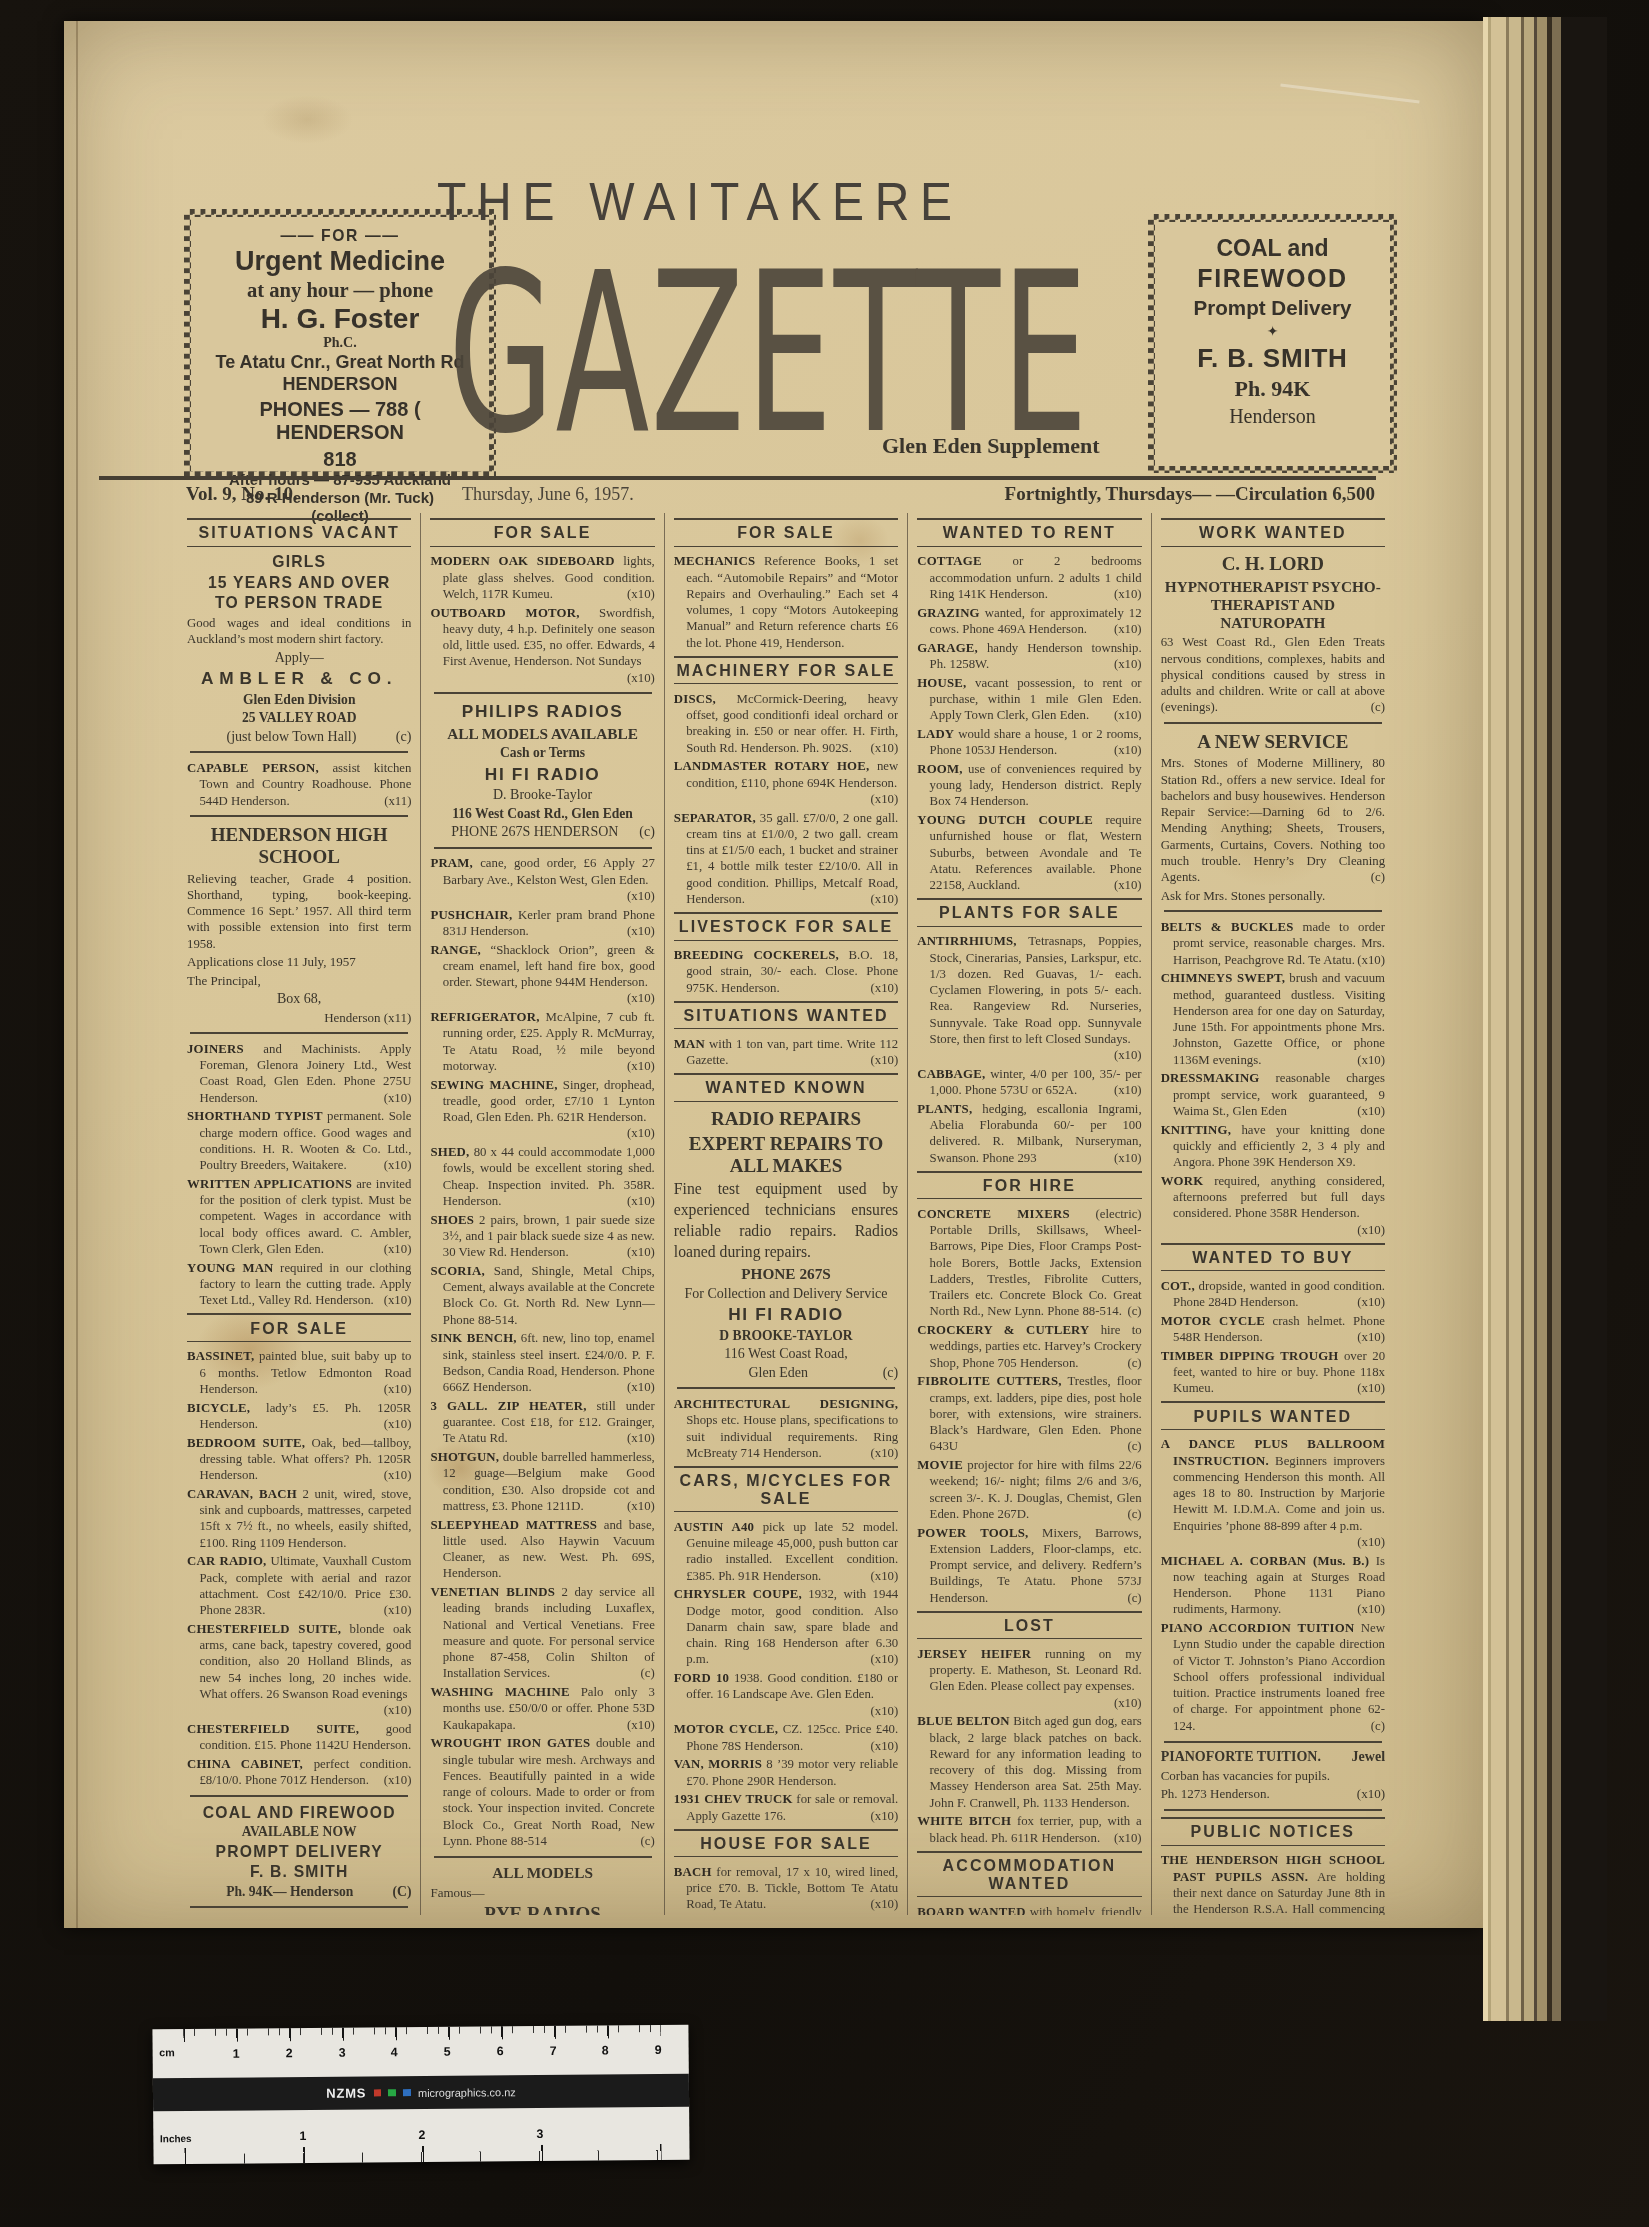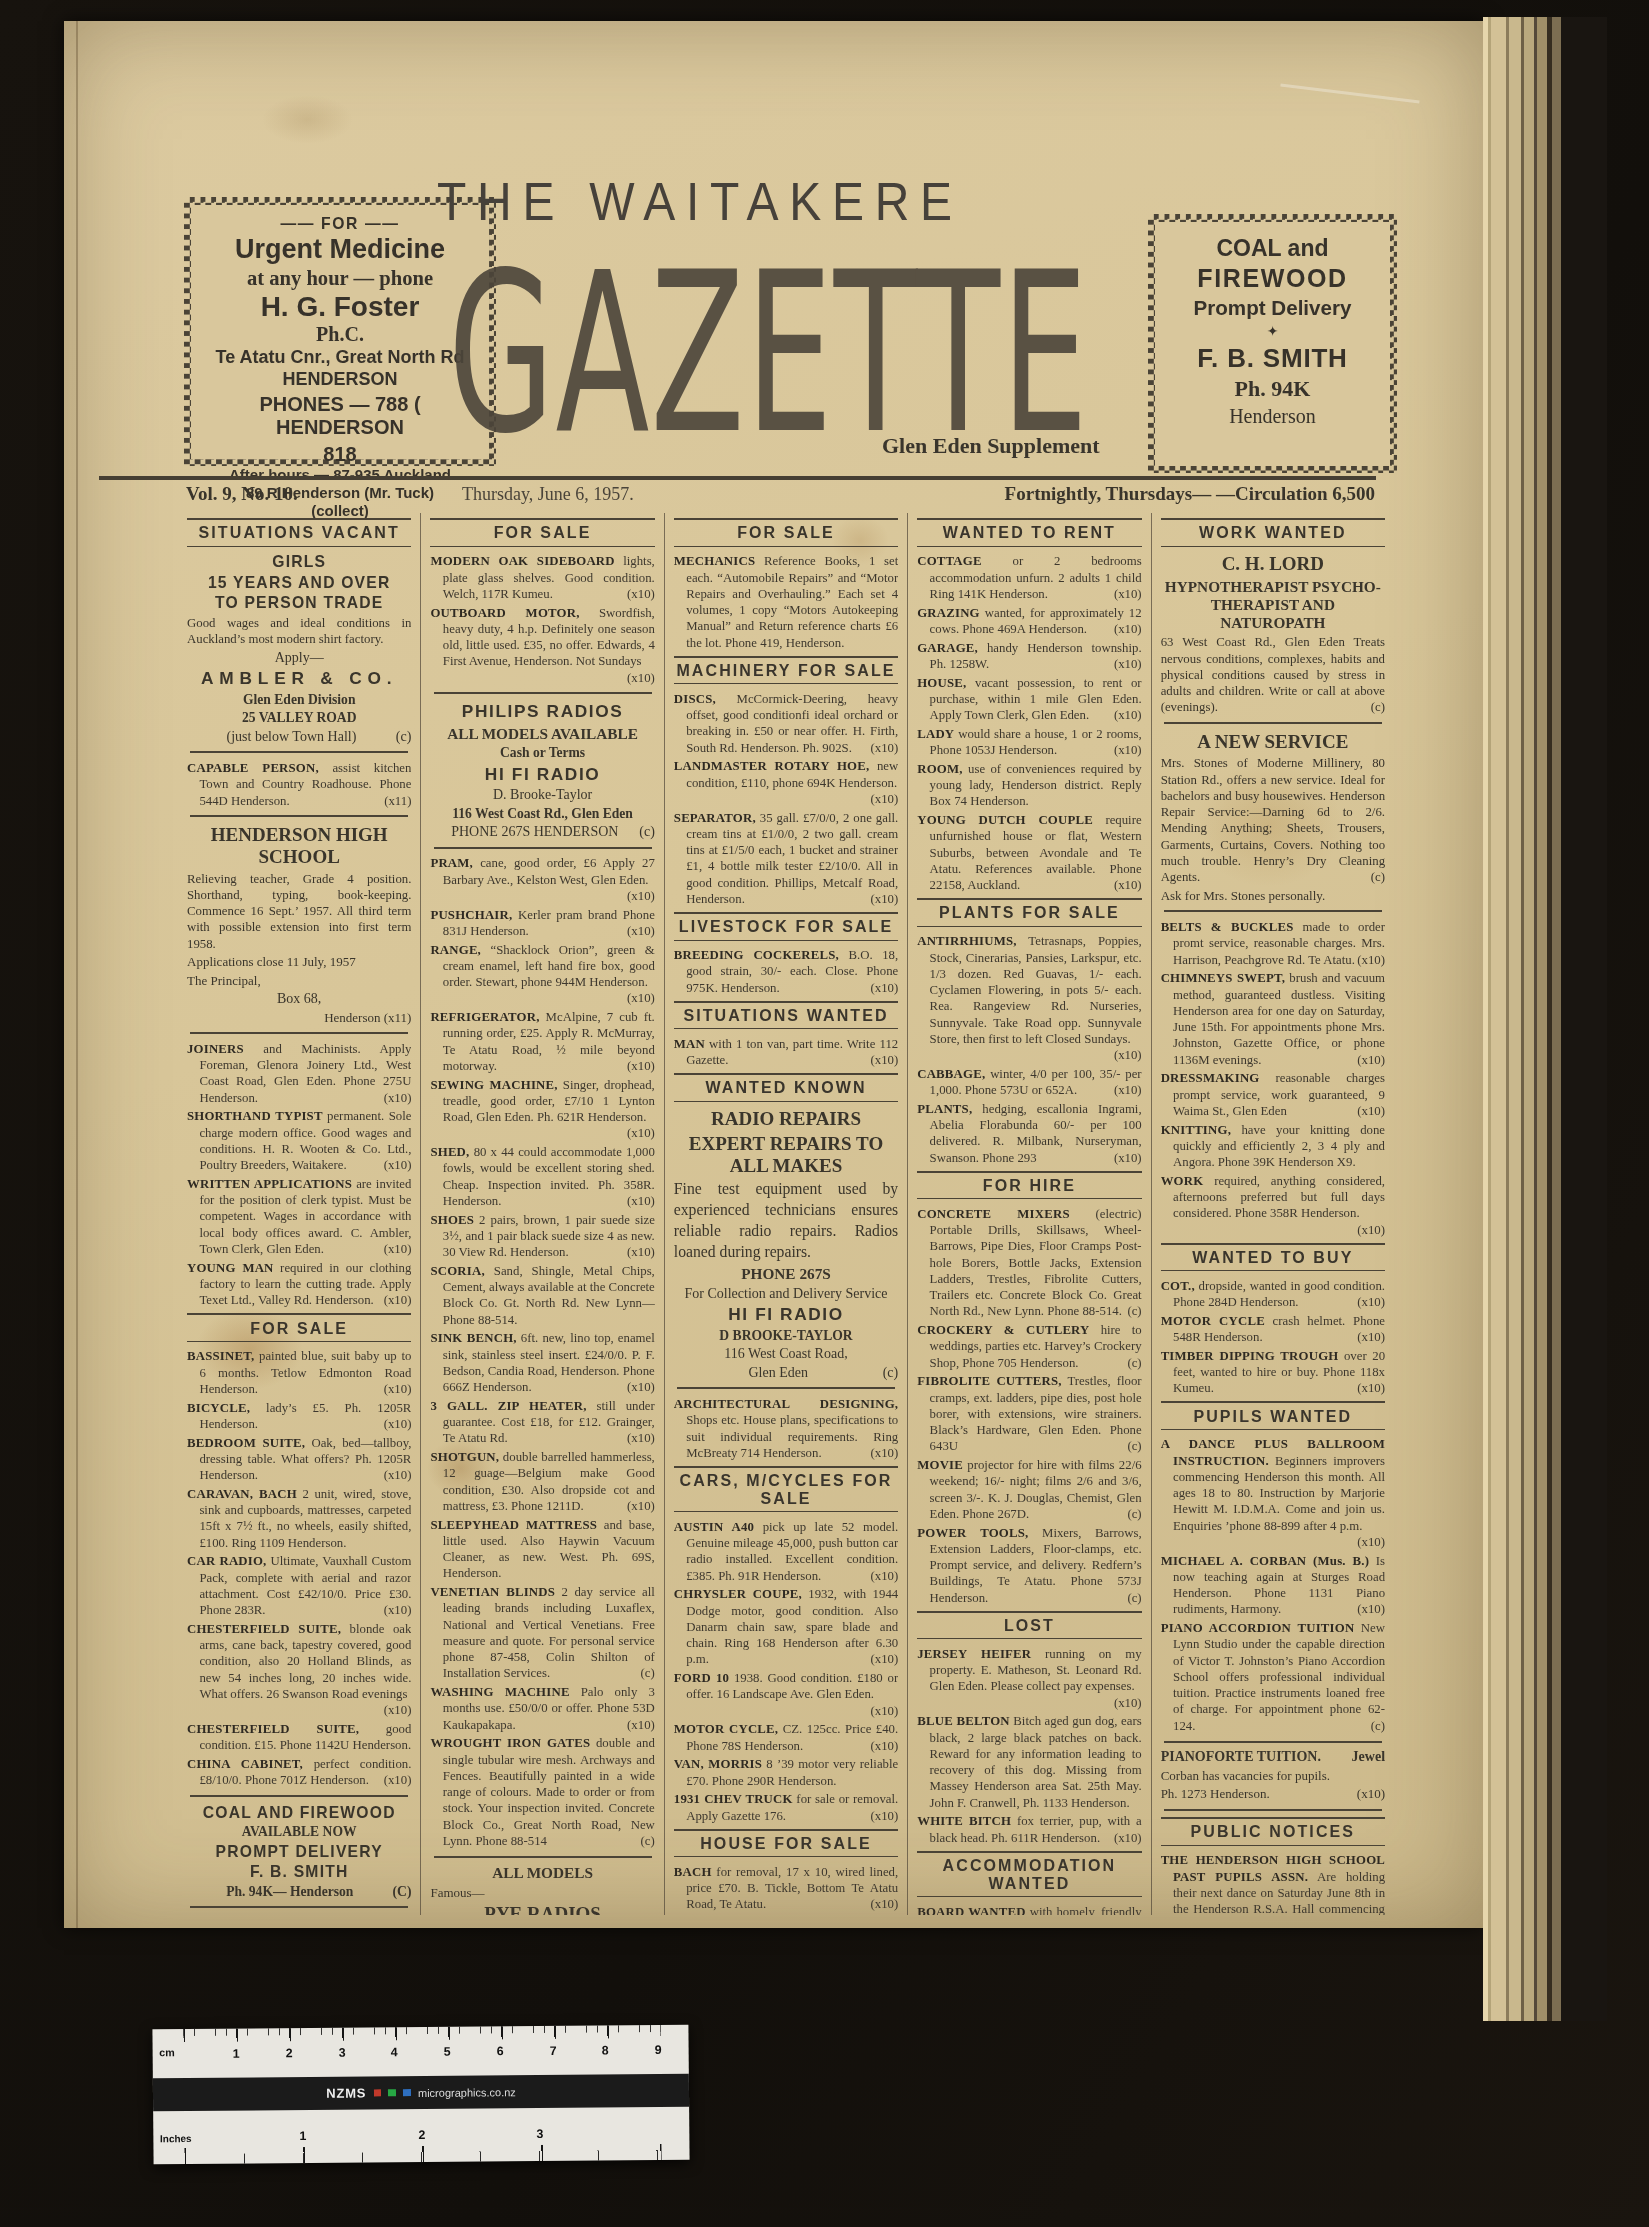--- a/index.html
+++ b/index.html
@@ -18,27 +18,27 @@
   .page-stack{position:absolute;left:1483px;top:16.5px;width:124px;height:2004px;
     background:linear-gradient(90deg,#e6d6ac 0,#e6d6ac 5px,#b4a479 5px,#b4a479 8.2px,
       #d3c196 8.2px,#d3c196 23px,#8c7c5b 23px,#8c7c5b 26px,#c9b88d 26px,#c9b88d 38px,
       #6e6046 38px,#6e6046 41px,#baa97e 41px,#baa97e 51px,#55493a 51px,#55493a 54px,
       #a08f68 54px,#a08f68 64px,#352d20 64px,#352d20 69px,#7c6e52 69px,#7c6e52 78px,#191511 78px);}
   
   .adbox{position:absolute;box-sizing:border-box;padding:7.4px;
          background:conic-gradient(#4a4336 25%,transparent 0 50%,#4a4336 0 75%,transparent 0) 0 0/10.7px 10.7px;}
   .adbox-inner{background:#d9c79c;width:100%;height:100%;box-sizing:border-box;
                padding:8.2px 3.3px;text-align:center;color:#37322a;}
-  .left-adbox{left:120px;top:176px;width:312px;height:269px;}
+  .left-adbox{left:120px;top:188px;width:312px;height:269px;}
   .right-adbox{left:1084px;top:193px;width:249px;height:259px;}
   .la-for{font-family:"Liberation Sans",sans-serif;font-weight:700;font-size:15.7px;letter-spacing:1.6px;margin:1.6px 0;}
   .la-big{font-family:"Liberation Sans",sans-serif;font-weight:700;font-size:27px;margin:1.6px 0;}
   .la-med{font-weight:700;font-size:20.6px;margin:0.8px 0;}
   .la-name{font-family:"Liberation Sans",sans-serif;font-weight:700;font-size:28px;margin:0.8px 0;}
-  .la-small{font-weight:700;font-size:20px;margin:0.8px 0;}
+  .la-small{font-weight:700;font-size:14px;margin:0.8px 0;}
   .la-addr{font-family:"Liberation Sans",sans-serif;font-weight:700;font-size:18px;margin:0.8px 0;}
   .la-phone{font-family:"Liberation Sans",sans-serif;font-weight:700;font-size:20px;margin:3.3px 0 0.8px;}
   .la-after{font-family:"Liberation Sans",sans-serif;font-weight:700;font-size:15px;margin:0.8px 0;}
   .ra-l1{font-family:"Liberation Sans",sans-serif;font-weight:700;font-size:23px;margin:5px 0 1.6px;}
   .ra-l2{font-family:"Liberation Sans",sans-serif;font-weight:700;font-size:25px;letter-spacing:1.6px;margin:1.6px 0;}
   .ra-l3{font-family:"Liberation Sans",sans-serif;font-weight:700;font-size:20.6px;margin:3.3px 0;}
   .ra-star{font-size:14px;margin:1.6px 0;}
   .ra-name{font-family:"Liberation Sans",sans-serif;font-weight:700;font-size:26px;letter-spacing:0.8px;margin:3.3px 0 1.6px;}
   .ra-ph{font-weight:700;font-size:22px;margin:1.6px 0;}
   .ra-town{font-size:20px;margin:3.3px 0;}

